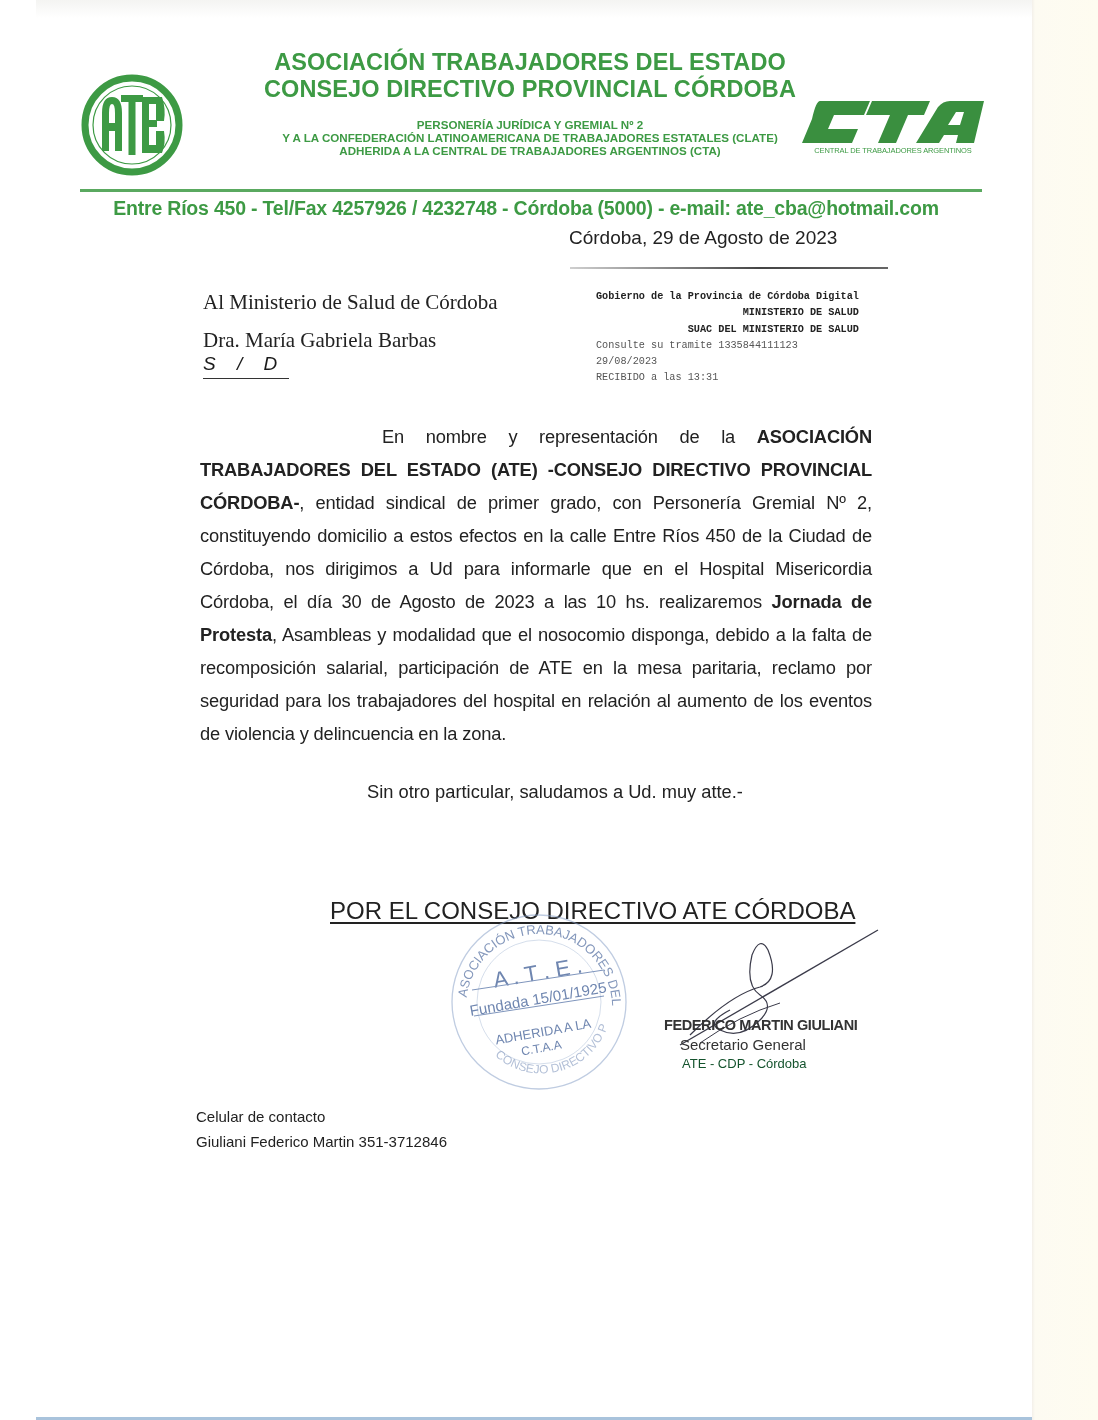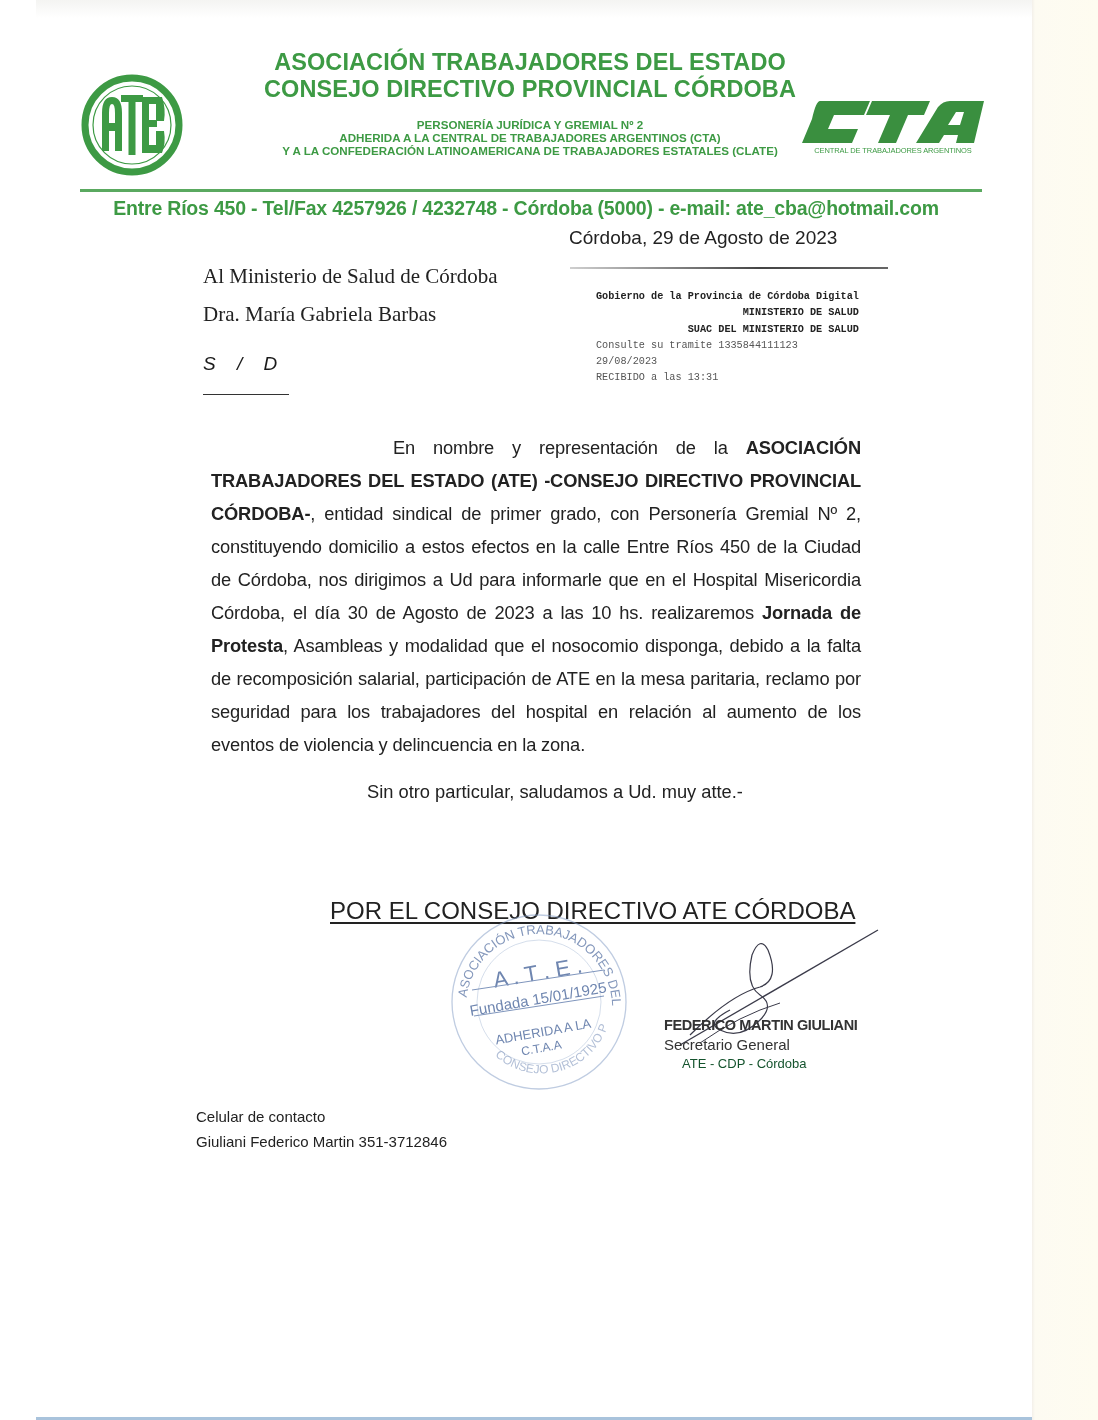--- a/index.html
+++ b/index.html
@@ -54,28 +54,28 @@
     }
 
     
     .date {
       position: absolute; left: 569px; top: 227px;
       font-size: 19px; color: #222;
     }
 
     
     .addressee {
-      position: absolute; left: 203px; top: 264px;
+      position: absolute; left: 203px; top: 290px;
       font-family: "Liberation Serif", serif; font-size: 21px; color: #222;
     }
     .addressee div { height: 38px; }
     .sd {
       position: absolute; left: 203px; top: 353px; width: 86px;
       font-family: "Liberation Sans", sans-serif; font-style: italic;
-      font-size: 19px; border-bottom: 1.5px solid #333; padding-bottom: 19px;
+      font-size: 19px; border-bottom: 1.5px solid #333; padding-bottom: 3px;
       letter-spacing: 0px; word-spacing: 16px;
     }
 
     
     .receipt-rule {
       position: absolute; left: 570px; top: 267px; width: 318px; height: 2px;
       background: linear-gradient(to right, #cfcfcf, #444 60%, #666);
     }
     .receipt {
       position: absolute; left: 596px; top: 289px;
@@ -84,21 +84,21 @@
     }
     .receipt .b { font-weight: bold; color: #222; text-align: right; }
     .receipt .l { color: #555; }
 
     
     .body-text {
       position: absolute; left: 200px; top: 420px; width: 672px;
       font-size: 18.3px; line-height: 33px; color: #222;
       text-align: justify; letter-spacing: -0.15px;
     }
-    .body-text p { margin: 11px; }
+    .body-text p { margin: 0; }
     .body-text .indent { display: inline-block; width: 182px; }
     .body-text b { font-weight: bold; }
 
     .closing {
       position: absolute; left: 367px; top: 781px;
       font-size: 18.3px; color: #222;
     }
     .sign-title {
       position: absolute; left: 330px; top: 897px;
       font-size: 24px; font-weight: normal; color: #222;
@@ -108,21 +108,21 @@
     
     .seal { position: absolute; left: 444px; top: 912px; width: 190px; height: 180px; }
 
     
     .signature { position: absolute; left: 660px; top: 925px; width: 225px; height: 130px; }
     .signer {
       position: absolute; left: 664px; top: 1015px; color: #444;
       font-size: 14px; line-height: 20px;
     }
     .signer .name { font-weight: bold; letter-spacing: -0.4px; color: #333; font-size: 14.5px; }
-    .signer .role { font-size: 15px; color: #333; }
+    .signer .role { font-size: 15px; margin-left: 16px; color: #333; }
     .signer .org { font-size: 13px; margin-left: 18px; color: #14532d; line-height: 18px; }
 
     
     .contact {
       position: absolute; left: 196px; top: 1104px;
       font-size: 15px; line-height: 25px; color: #222;
     }
   </style>
 </head>
 <body>
@@ -142,22 +142,22 @@
   <path d="M62 24 L82 24 Q86 36 84 48 L76 48 L76 31 L69 31 L69 47 L77 47 L77 54 L69 54 L69 72 L76 72 L76 58 L84 58 Q86 70 82 80 L62 80 Z" fill="#3d9a44"></path>
 </svg>
 
 <div class="header-title">
   <div>ASOCIACIÓN TRABAJADORES DEL ESTADO</div>
   <div>CONSEJO DIRECTIVO PROVINCIAL CÓRDOBA</div>
 </div>
 
 <div class="header-sub">
   <div>PERSONERÍA JURÍDICA Y GREMIAL Nº 2</div>
+  <div>Y A LA CONFEDERACIÓN LATINOAMERICANA DE TRABAJADORES ESTATALES (CLATE)</div>
   <div>ADHERIDA A LA CENTRAL DE TRABAJADORES ARGENTINOS (CTA)</div>
-  <div>Y A LA CONFEDERACIÓN LATINOAMERICANA DE TRABAJADORES ESTATALES (CLATE)</div>
 </div>
 
 <svg class="logo-cta" viewBox="0 0 190 60">
 
   <path d="M22 4 L72 4 L66 18 L36 18 L30 32 L60 32 L54 46 L4 46 L14 22 Q18 4 22 4 Z" fill="#3a8f3f"></path>
 
   <path d="M74 4 L132 4 L126 18 L110 18 L98 46 L80 46 L92 18 L68 18 Z" fill="#3a8f3f"></path>
 
   <path d="M118 46 L140 10 Q145 4 152 4 L186 4 L176 46 L158 46 L160 38 L146 38 L141 46 Z M150 28 L162 28 L166 15 L158 15 Z" fill="#3a8f3f"></path>
 </svg>

